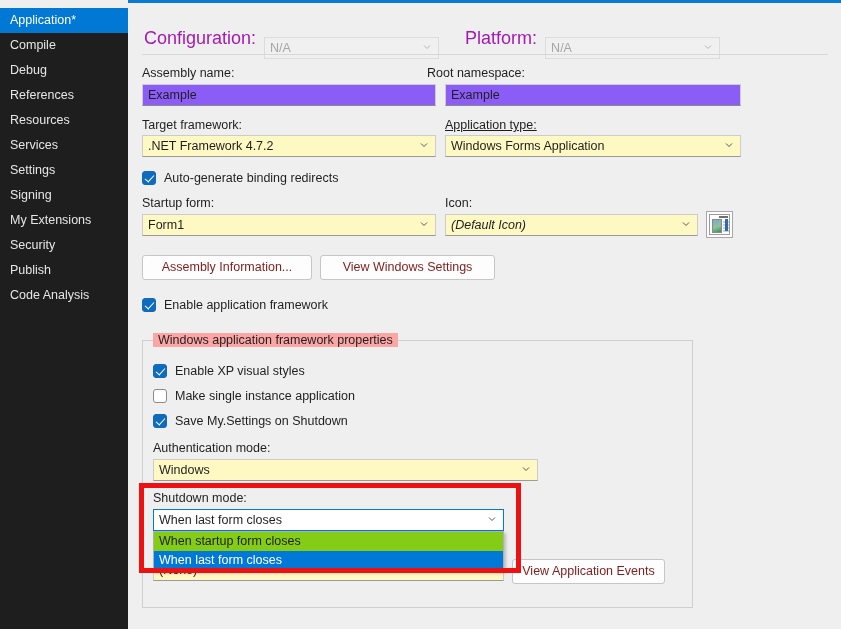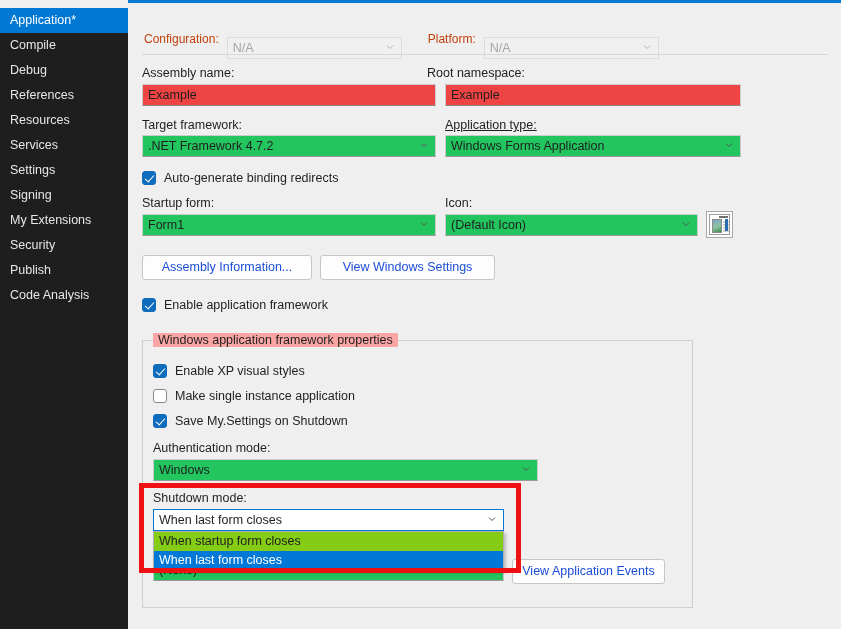--- a/index.html
+++ b/index.html
@@ -78,22 +78,22 @@
 
   
   .config-row {
     position: absolute;
     left: 16px;
     top: 18px;
     display: flex;
     align-items: center;
   }
   .cfg-label {
-    color: #c2410c;
-    font-size: 12px;
+    color: #a21caf;
+    font-size: 18px;
     margin-right: 8px;
   }
   .divider {
     position: absolute;
     left: 14px;
     top: 54px;
     width: 686px;
     height: 1px;
     background: #d7d7d7;
   }
@@ -103,36 +103,36 @@
     position: absolute;
     font-size: 12.5px;
     color: #1f1f1f;
     white-space: nowrap;
   }
 
   
   .textbox {
     position: absolute;
     box-sizing: border-box;
-    background: #ef4444;
+    background: #8b5cf6;
     border: 1px solid #cccccc;
     border-bottom-color: #8a8a8a;
     height: 22px;
     line-height: 20px;
     padding: 0 5px;
     font-size: 12.5px;
     color: #1f1f1f;
     font-family: "Liberation Sans", sans-serif;
     white-space: nowrap;
     overflow: hidden;
   }
   .combo {
     position: absolute;
     box-sizing: border-box;
-    background: #22c55e;
+    background: #fef9c3;
     border: 1px solid #cccccc;
     border-bottom-color: #9a9a9a;
     height: 22px;
     line-height: 20px;
     padding: 0 22px 0 5px;
     font-size: 12.5px;
     color: #1f1f1f;
     white-space: nowrap;
     overflow: hidden;
   }
@@ -161,21 +161,21 @@
   .btn {
     position: absolute;
     box-sizing: border-box;
     background: #fdfdfd;
     border: 1px solid #c6c6c6;
     border-radius: 3px;
     height: 25px;
     line-height: 23px;
     text-align: center;
     font-size: 12.5px;
-    color: #1d4ed8;
+    color: #7f1d1d;
     font-family: "Liberation Sans", sans-serif;
     cursor: default;
     white-space: nowrap;
   }
 
   
   .cbrow {
     position: absolute;
     display: flex;
     align-items: center;
@@ -419,21 +419,21 @@
     <div class="combo" style="left:14px; top:214px; width:294px;">
       <span>Form1</span>
       <span class="chev">
         <svg width="8" height="8" viewBox="0 0 8 8">
             <path d="M1 2.5 L4 5.5 L7 2.5" fill="none" stroke="#555555" stroke-width="1"></path>
           </svg>
       </span>
     </div>
 
     <div class="lbl" style="left:317px; top:196px;">Icon:</div>
-    <div class="combo" style="left:317px; top:214px; width:253px;">
+    <div class="combo" style="left:317px; top:214px; width:253px;font-style:italic;">
       <span>(Default Icon)</span>
       <span class="chev">
         <svg width="8" height="8" viewBox="0 0 8 8">
             <path d="M1 2.5 L4 5.5 L7 2.5" fill="none" stroke="#555555" stroke-width="1"></path>
           </svg>
       </span>
     </div>
     <div class="icon-preview" style="left:578px; top:211px;">
       <div class="win">
         <div class="titlebar"></div>

